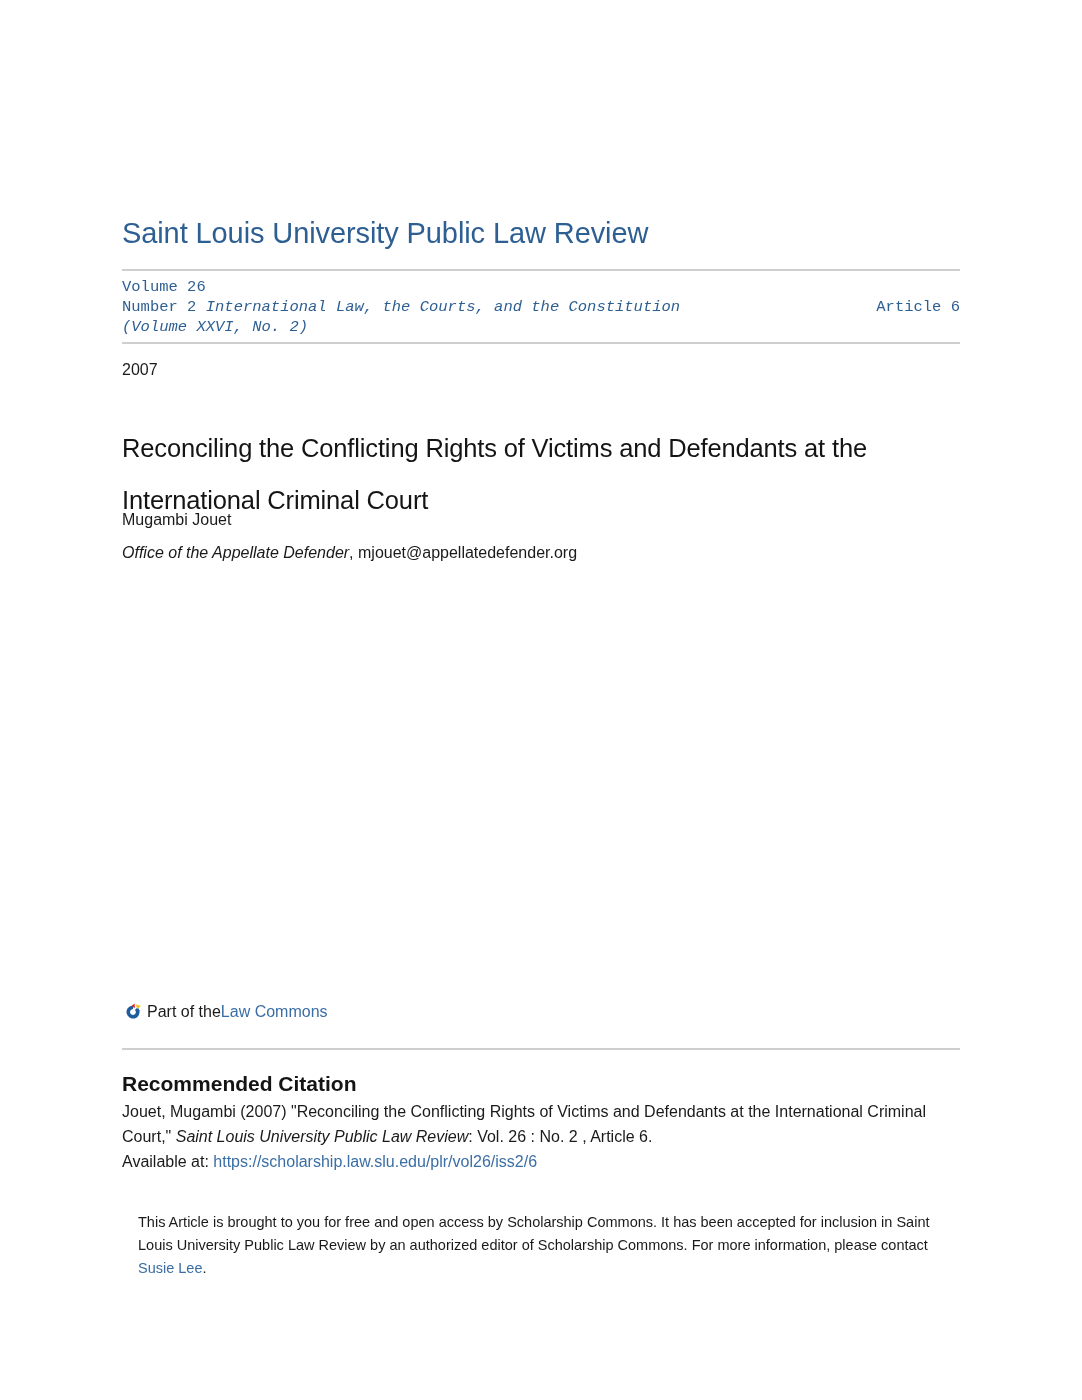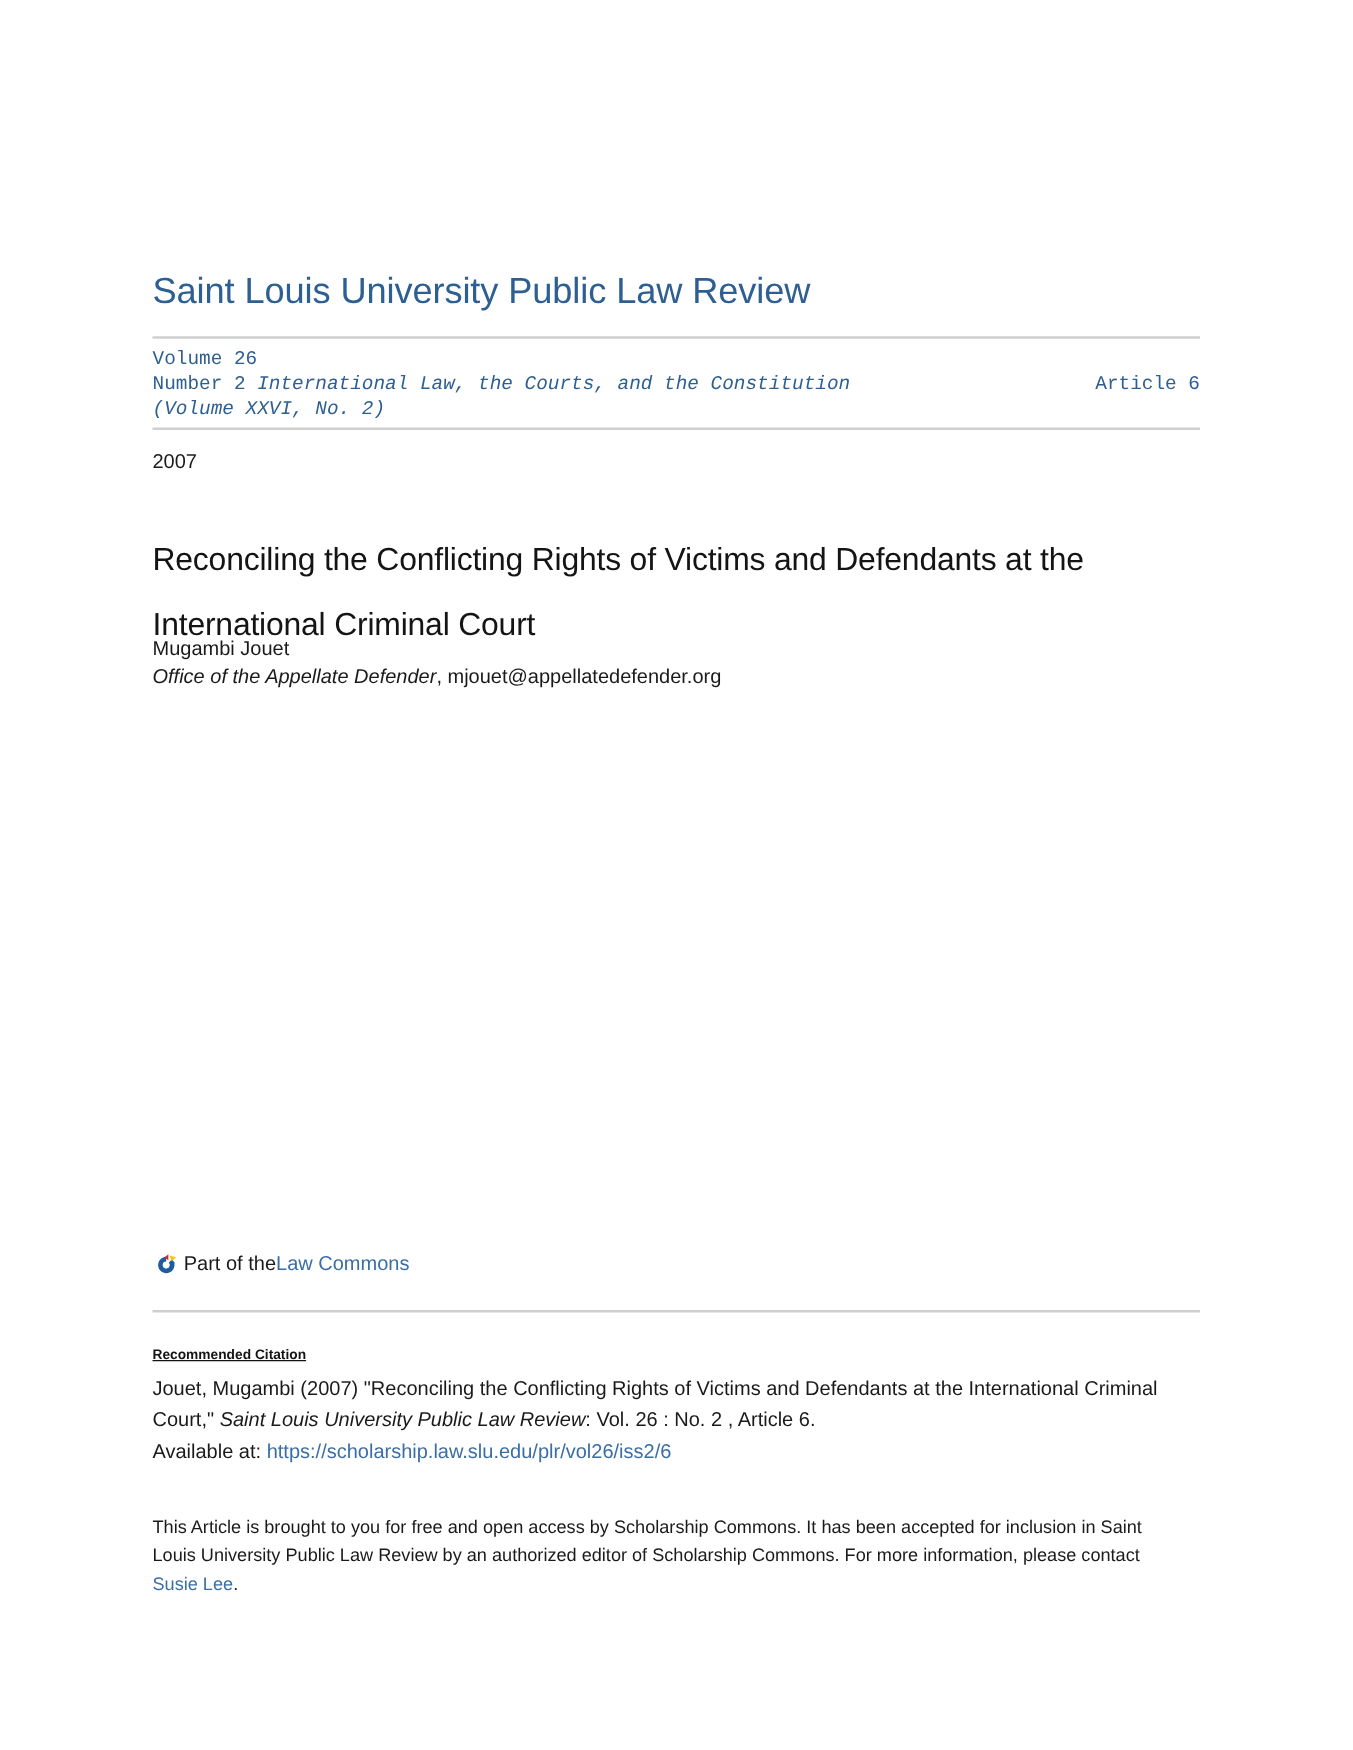--- a/index.html
+++ b/index.html
@@ -103,21 +103,21 @@
   .author-block {
     position: absolute;
     top: 509px;
     left: 0;
     width: 810px;
     font-size: 16px;
     line-height: 22px;
     color: #1a1a1a;
   }
   .author-name { display: block; }
-  .author-affil { display: block; }
+  .author-affil { display: block; margin-top: 11px; }
   .author-affil .org { font-style: italic; }
 
   
   .follow-line {
     position: absolute;
     top: 965px;
     left: 0;
     font-size: 16px;
     line-height: 22px;
     color: #1a1a1a;
@@ -155,43 +155,42 @@
     width: 838px;
     height: 0;
     border-top: 2px solid #cfcfcf;
   }
 
   
   .citation-head {
     position: absolute;
     top: 1073px;
     left: 0;
-    font-size: 11px;
+    font-size: 21px;
     line-height: 22px;
     font-weight: 700;
     color: #141414;
-    text-decoration: underline;
   }
   .citation-body {
     position: absolute;
     top: 1099px;
     left: 0;
     width: 832px;
     font-size: 16px;
     line-height: 25px;
     color: #1a1a1a;
   }
   .citation-body .jtitle { font-style: italic; }
   .avail-line { display: block; }
 
   
   .footer-note {
     position: absolute;
     top: 1211px;
-    left: 0;
+    left: 16px;
     width: 810px;
     font-size: 14.5px;
     line-height: 23px;
     color: #1a1a1a;
   }
 </style>
 </head>
 <body>
 
 <div class="page">

